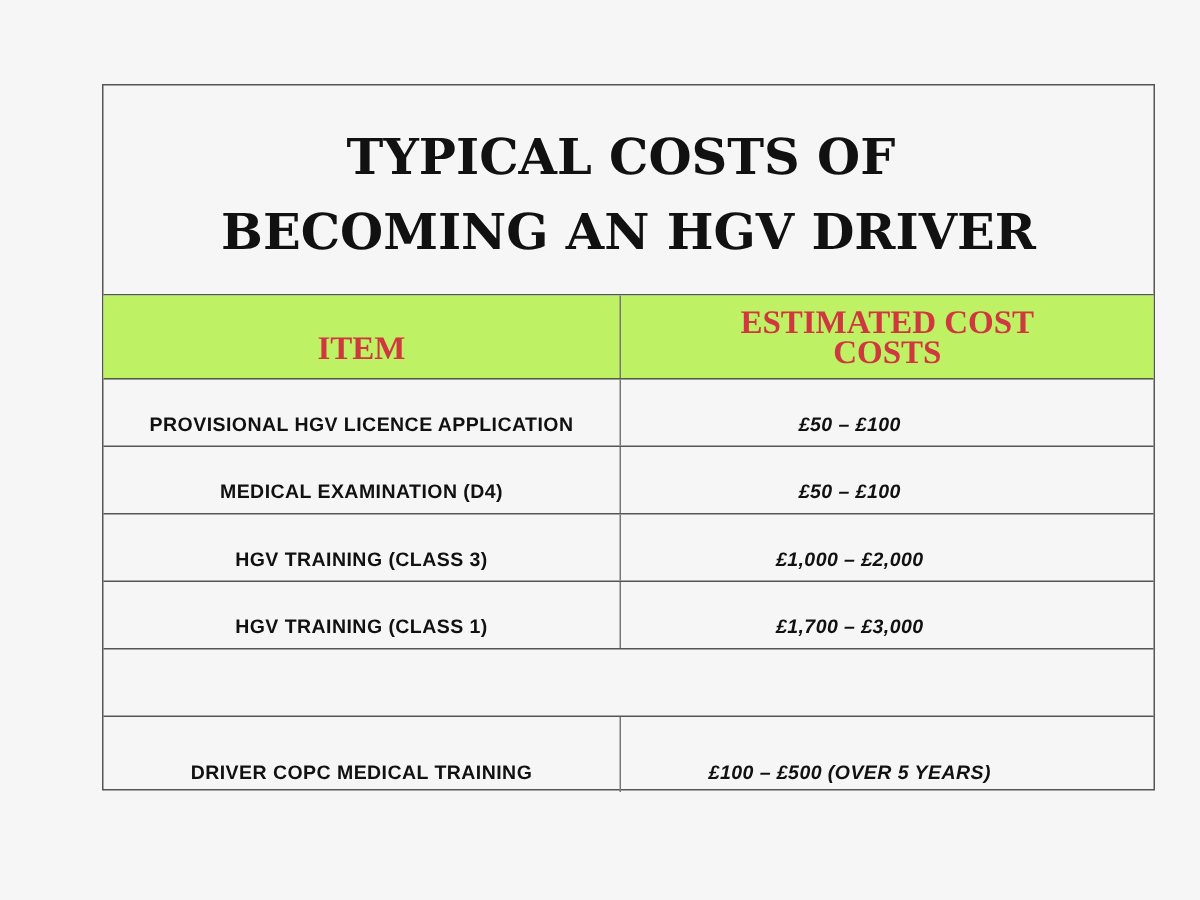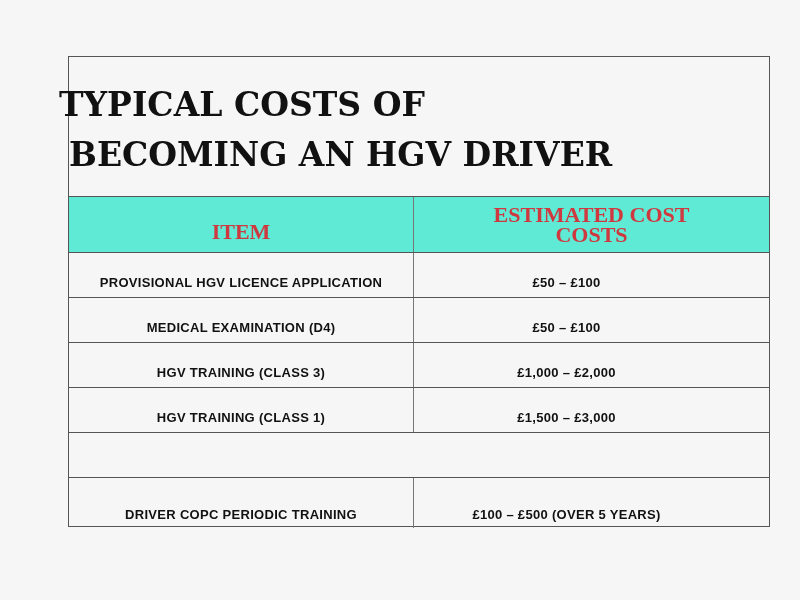--- a/index.html
+++ b/index.html
@@ -15,21 +15,21 @@
       width: 702px; height: 471px;
       border: 1px solid #555;
       box-sizing: border-box;
       background: #f6f6f6;
     }
     .title-row {
       height: 140px;
       border-bottom: 1px solid #555;
       box-sizing: border-box;
       display: flex; flex-direction: column;
-      justify-content: center;
+      align-items: center; justify-content: center;
       font-family: "DejaVu Serif", "Liberation Serif", serif;
       font-weight: bold;
       font-size: 33px;
       color: #111;
       line-height: 50px;
       padding-top: 6px;
     }
     .title-row .line1 { margin-left: -10px; }
     .row {
       display: flex;
@@ -37,41 +37,41 @@
       box-sizing: border-box;
     }
     .row:last-child { border-bottom: none; }
     .cell {
       display: flex; align-items: center; justify-content: center;
       text-align: center;
       box-sizing: border-box;
     }
     .cell.c1 { width: 345px; border-right: 1px solid #777; }
     .cell.c2 { flex: 1; }
-    .header-row { height: 56px; background: #5eead4; }
+    .header-row { height: 56px; background: #bef264; }
     .header-row .cell {
       font-family: "Liberation Serif", "DejaVu Serif", serif;
       font-weight: bold;
       color: #d0383f;
       font-size: 22px;
       line-height: 20px;
     }
     .header-row .c1 { padding-top: 14px; }
     .header-row .c2 { flex-direction: column; }
     .data-row { height: 45px; }
     .data-row.tall { height: 50px; }
     .data-row .cell {
       font-family: "Liberation Sans", "DejaVu Sans", sans-serif;
       font-weight: bold;
       font-size: 13px;
       color: #111;
       letter-spacing: 0.3px;
       padding-top: 14px;
     }
-    .data-row .c2 { padding-right: 50px; }
+    .data-row .c2 { padding-right: 50px; font-style: italic; }
     .data-row.tall .cell { padding-top: 22px; }
   </style>
 </head>
 <body>
 
 <div class="tbl">
   <div class="title-row">
     <div class="line1">TYPICAL COSTS OF</div>
     <div>BECOMING AN HGV DRIVER</div>
   </div>
@@ -91,21 +91,21 @@
   <div class="row data-row">
     <div class="cell c1">MEDICAL EXAMINATION (D4)</div>
     <div class="cell c2">£50 – £100</div>
   </div>
   <div class="row data-row">
     <div class="cell c1">HGV TRAINING (CLASS 3)</div>
     <div class="cell c2">£1,000 – £2,000</div>
   </div>
   <div class="row data-row">
     <div class="cell c1">HGV TRAINING (CLASS 1)</div>
-    <div class="cell c2">£1,500 – £3,000</div>
+    <div class="cell c2">£1,700 – £3,000</div>
   </div>
   <div class="row data-row">
   </div>
   <div class="row data-row tall">
-    <div class="cell c1">DRIVER COPC PERIODIC TRAINING</div>
+    <div class="cell c1">DRIVER COPC MEDICAL TRAINING</div>
     <div class="cell c2">£100 – £500 (OVER 5 YEARS)</div>
   </div>
 </div>
 
 </body></html>

